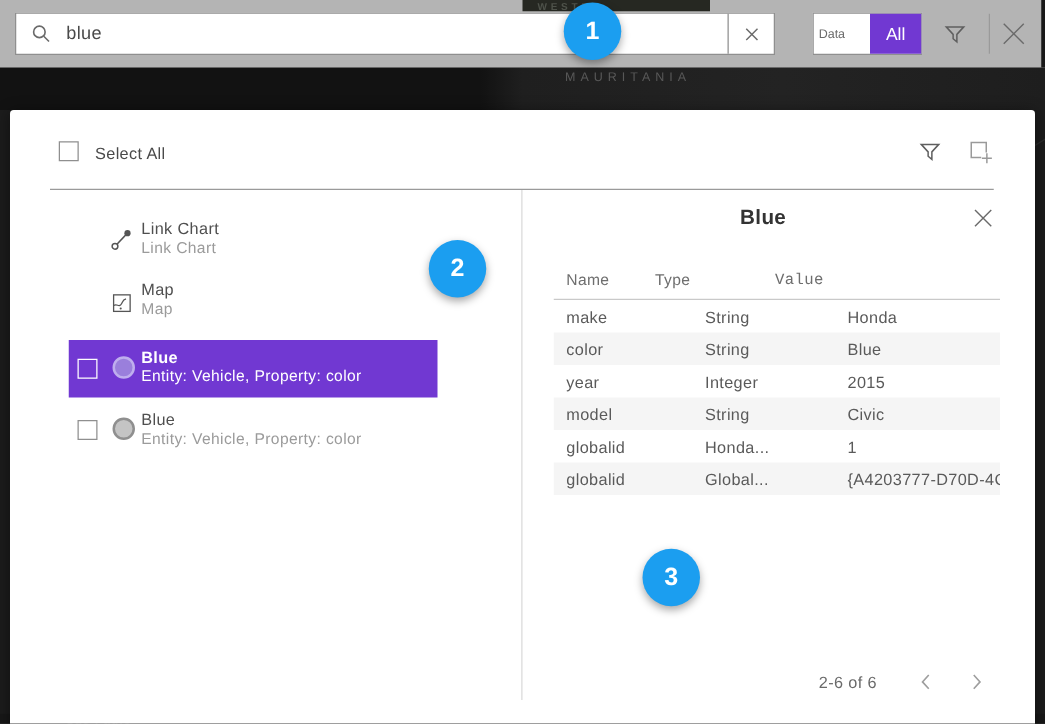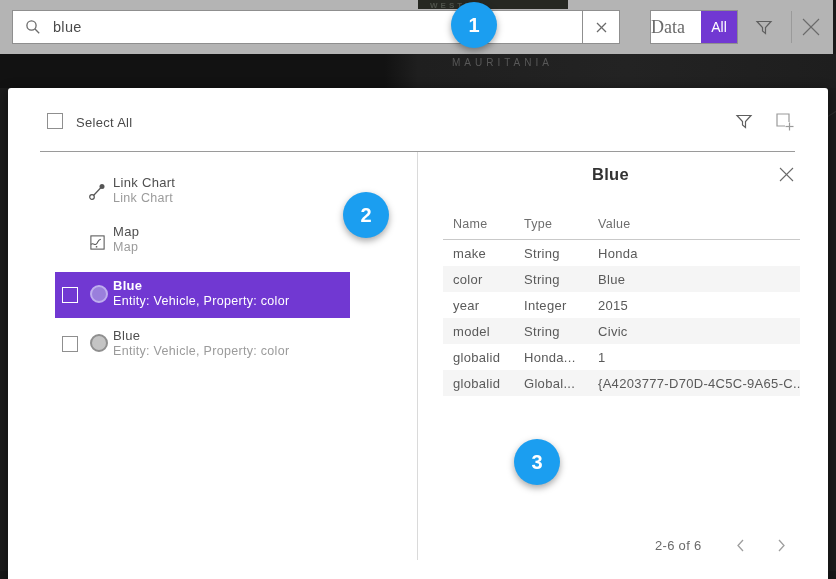--- a/index.html
+++ b/index.html
@@ -26,21 +26,21 @@
   .search-box{position:absolute;left:12px;top:10px;width:608px;height:34px;background:#fff;
     border:1px solid #8f8f8f;display:flex;align-items:center;}
   .search-glyph{margin-left:12px;display:flex;}
   .search-input{flex:1;margin-left:10px;border:none;outline:none;background:transparent;
     font-family:inherit;font-size:14.5px;color:#4a4a4a;letter-spacing:.3px;}
   .clear-cell{width:37px;height:100%;border-left:1px solid #8f8f8f;display:flex;
     align-items:center;justify-content:center;cursor:pointer;}
   .toggle-box{position:absolute;left:650px;top:10px;width:88px;height:34px;background:#fff;
     border:1px solid #8f8f8f;display:flex;}
   .toggle-data{flex:1;display:flex;align-items:center;justify-content:center;
-    color:#6a6a6a;font-size:18px;cursor:pointer;font-family:Liberation Serif, serif;}
+    color:#6a6a6a;font-size:10px;cursor:pointer;}
   .toggle-all{width:41px;display:flex;align-items:center;justify-content:center;
     background:var(--accent,#7138d2);color:#fff;font-size:14px;cursor:pointer;margin-left:16px;}
   .topbar-filter{position:absolute;left:754px;top:17px;color:#5f5f5f;cursor:pointer;}
   .topbar-divider{position:absolute;left:791px;top:11px;width:1px;height:32px;background:#9a9a9a;}
   .topbar-close{position:absolute;left:800px;top:16px;color:#6a6a6a;cursor:pointer;}
 
   
   .dialog{position:absolute;left:8px;top:88px;width:820px;height:550px;background:#fff;
     border-radius:3px;box-shadow:0 2px 12px rgba(0,0,0,.45);}
   .checkbox{position:absolute;width:16px;height:16px;border:1px solid #8f8f8f;background:transparent;cursor:pointer;}
@@ -64,21 +64,21 @@
   .sel-title{color:#fff;font-weight:bold;}
   .sel-sub{color:#fff;}
 
   
   .detail-title{position:absolute;left:430px;top:77px;width:345px;text-align:center;
     font-size:16.5px;font-weight:600;color:#333;letter-spacing:.3px;}
   .detail-close{position:absolute;left:770px;top:78px;color:#6a6a6a;cursor:pointer;}
   .col-head{position:absolute;top:129px;font-size:12.5px;color:#6e6e6e;letter-spacing:.3px;}
   .table-divider{position:absolute;left:435px;top:151px;width:357px;height:1px;background:#c9c9c9;}
   .prop-table{position:absolute;left:435px;top:152px;width:357px;}
-  .prop-row{display:flex;height:26px;align-items:center;font-size:13px;color:#5a5a5a;letter-spacing:.3px;}
+  .prop-row{display:flex;height:26px;align-items:center;font-size:13px;color:#5a5a5a;letter-spacing:.3px;gap:40px;}
   .prop-row.stripe{background:#f5f5f5;}
   .cell-name{width:81px;padding-left:10px;}
   .cell-type{width:74px;}
   .cell-value{flex:1;white-space:nowrap;overflow:hidden;}
   .pagination-range{position:absolute;left:647px;top:450px;font-size:13px;color:#6a6a6a;letter-spacing:.3px;}
   .page-chevron{position:absolute;top:450px;color:#9e9e9e;cursor:pointer;}
   .page-prev{left:727px;}
   .page-next{left:768px;}
 
   
@@ -197,21 +197,21 @@
     <div class="detail-title">Blue</div>
     <span class="detail-close">
       <svg width="17" height="17" viewBox="0 0 17 17" stroke="currentColor" stroke-width="1.1">
         <line x1="2" y1="2" x2="15" y2="15"></line>
           <line x1="15" y1="2" x2="2" y2="15"></line>
       </svg>
     </span>
 
     <span class="col-head" style="left:445px;">Name</span>
     <span class="col-head" style="left:516px;">Type</span>
-    <span class="col-head" style="left:590px;">Value</span>
+    <span class="col-head" style="left:612px;font-family:Liberation Mono, monospace;">Value</span>
     <div class="table-divider"></div>
 
     <div class="prop-table">
       <div class="prop-row">
         <span class="cell-name">make</span>
         <span class="cell-type">String</span>
         <span class="cell-value">Honda</span>
       </div>
       <div class="prop-row stripe">
         <span class="cell-name">color</span>

